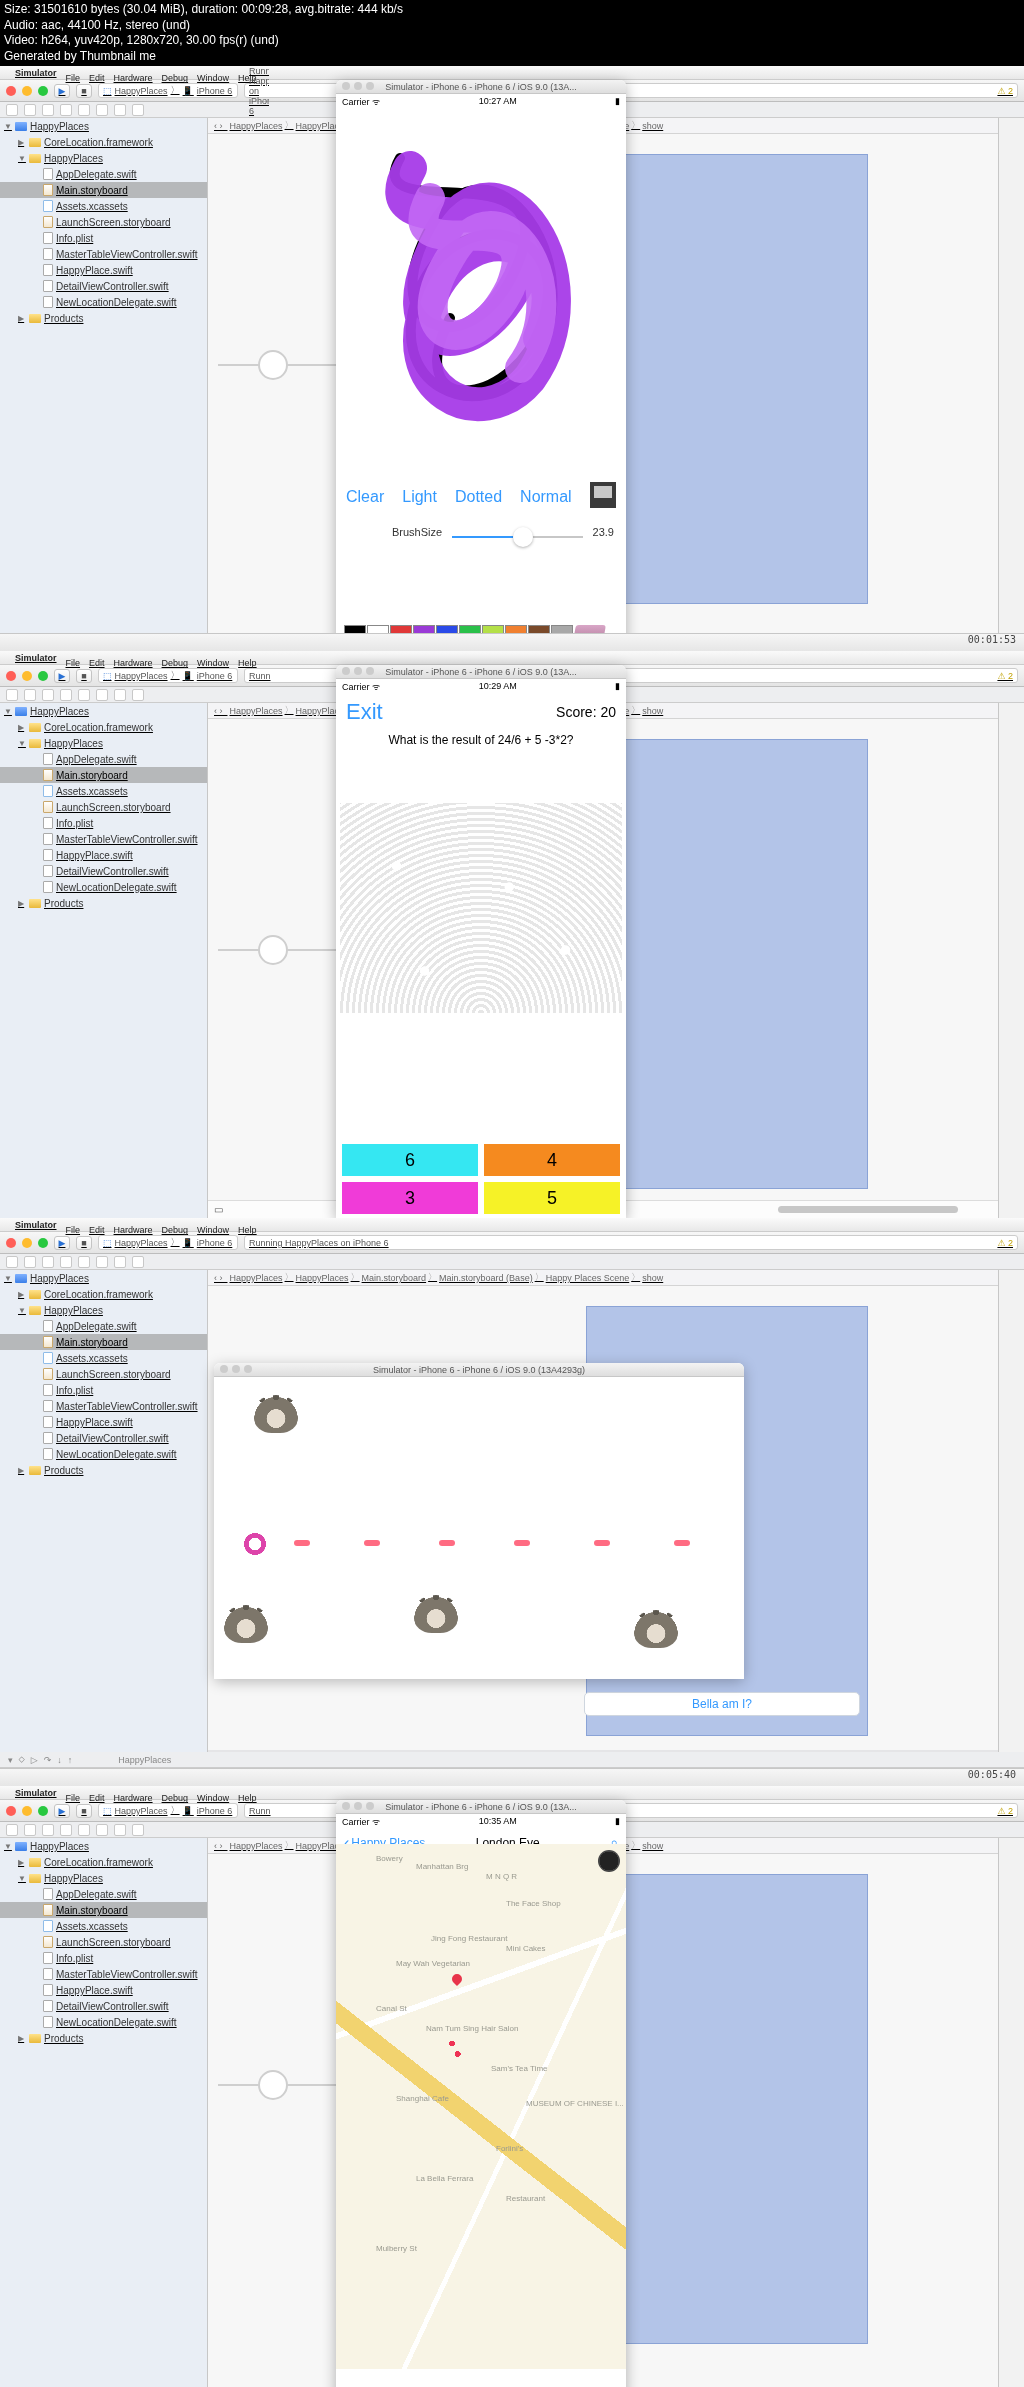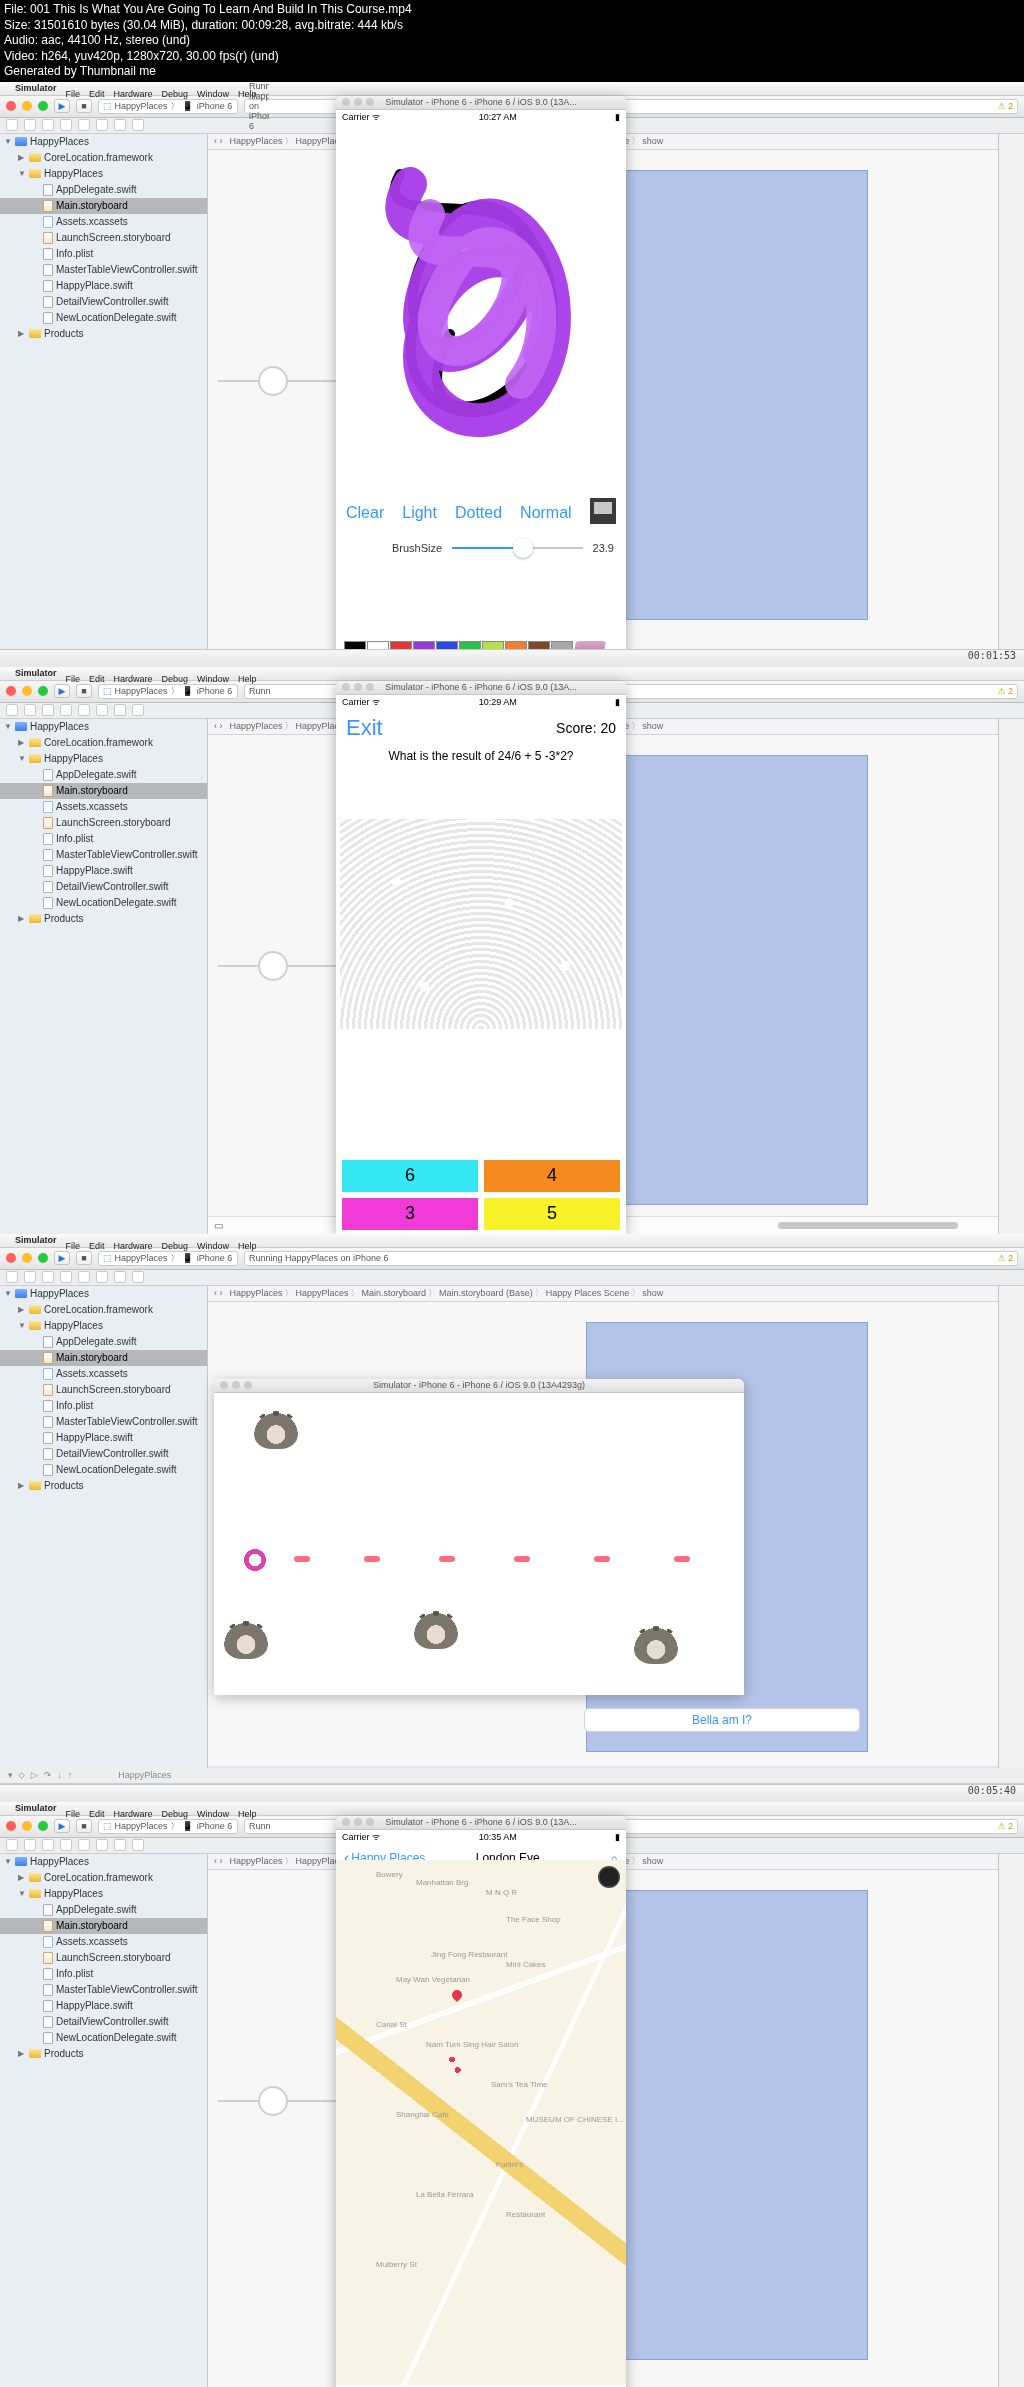--- a/index.html
+++ b/index.html
@@ -1,20 +1,20 @@
 <!DOCTYPE html>
 <html><head>
 <meta charset="utf-8">
 <style>
   * { box-sizing: border-box; margin: 0; padding: 0; font-family: "Helvetica Neue", Arial, sans-serif; }
   body { background: #000; width: 1024px; }
   .meta { background: #000; color: #fff; font-size: 12px; padding: 2px 4px; line-height: 1.3; font-family: Arial, sans-serif; }
   .meta div { white-space: pre; }
 
-  .panel { position: relative; width: 1024px; background: #14532d; overflow: hidden; }
+  .panel { position: relative; width: 1024px; background: #14532d; overflow: hidden; text-decoration: underline; }
   .p1 { height: 585px; }
   .p2 { height: 567px; }
   .p3 { height: 568px; }
   .p4 { height: 613px; }
 
   
   .menubar { height: 14px; background: linear-gradient(#fafafa,#e8e8e8); display:flex; align-items:center; font-size:9px; color:#222; padding-left:6px; gap:9px; border-bottom:1px solid #ccc;}
   .menubar .apple { font-size:10px; }
   .menubar span { cursor:default;margin-top:11px; }
   .menubar b { font-weight:600; }
@@ -67,21 +67,21 @@
   .simtitle .lights span{ width:8px;height:8px;border-radius:50%; background:#ccc; display:inline-block;}
   .simstatus { height:14px; background:#fff; display:flex; align-items:center; justify-content:space-between; font-size:9px; color:#000; padding:0 6px; border-bottom:0;}
   .simbody { position:relative; background:#fff; }
 
   
   .draw-area { position:absolute; top:0; left:4px; right:4px; height:350px; }
   .drawbtns { position:absolute; top:380px; left:10px; right:10px; display:flex; align-items:center; font-size:16px; color:#3499fe;}
   .drawbtns span { margin-right:18px;}
   .floppy { position:absolute; right:0; top:-6px; width:26px; height:26px; background:#3a3a3a; }
   .floppy:before{content:"";position:absolute;inset:4px 4px 10px 4px;background:#c8c8c8;}
-  .brow { position:absolute; top:418px; left:12px; right:12px; display:flex; align-items:center; font-size:11px; color:#333;padding-left:44px;}
+  .brow { position:absolute; top:418px; left:12px; right:12px; display:flex; align-items:flex-end; font-size:11px; color:#333;padding-left:44px;}
   .sliderbar { flex:1; height:2px; background:#c7c7c7; margin:0 10px; position:relative;}
   .sliderbar .fill{position:absolute;left:0;top:0;height:2px;background:#3499fe;width:47%;}
   .sliderbar .knob{position:absolute;left:47%;top:-9px;width:20px;height:20px;background:#fff;border-radius:50%;box-shadow:0 1px 3px rgba(0,0,0,.3);}
   .palette { position:absolute; bottom:4px; left:8px; right:8px; display:flex; gap:1px;}
   .sw { width:22px; height:22px; }
   .eraser { width:30px; height:22px; background:linear-gradient(#d9a6c7,#a56f8e); border-radius:3px; transform:skewX(-10deg); }
 
   
   .qhdr { display:flex; justify-content:space-between; align-items:center; padding:6px 10px 2px; }
   .qhdr .exit{ color:#3499fe; font-size:22px; font-weight:300;}
@@ -126,21 +126,20 @@
   .mlabel{ position:absolute; font-size:8px; color:#9a9a90; }
   .compass{ position:absolute; right:6px; top:6px; width:22px;height:22px;border-radius:50%; background:radial-gradient(circle,#222 0 60%, #444 61% 100%);}
   .pin { position:absolute; width:10px;height:10px; background:#e8344a; border-radius:50% 50% 50% 0; transform:rotate(-45deg);}
 
   .dbgbar { height:16px; background:#edeef0; border-bottom:1px solid #ccc; display:flex; align-items:center; font-size:9px; color:#888; gap:6px; padding:0 8px;}
 </style>
 </head>
 <body>
 
 <div class="meta">
-  <div>File: 001 This Is What You Are Going To Learn And Build In This Course.mp4</div>
   <div>Size: 31501610 bytes (30.04 MiB), duration: 00:09:28, avg.bitrate: 444 kb/s</div>
   <div>Audio: aac, 44100 Hz, stereo (und)</div>
   <div>Video: h264, yuv420p, 1280x720, 30.00 fps(r) (und)</div>
   <div>Generated by Thumbnail me</div>
 </div>
 
 <div class="panel p1">
   <div class="menubar">
     <span class="apple"></span>
     <b>Simulator</b>

